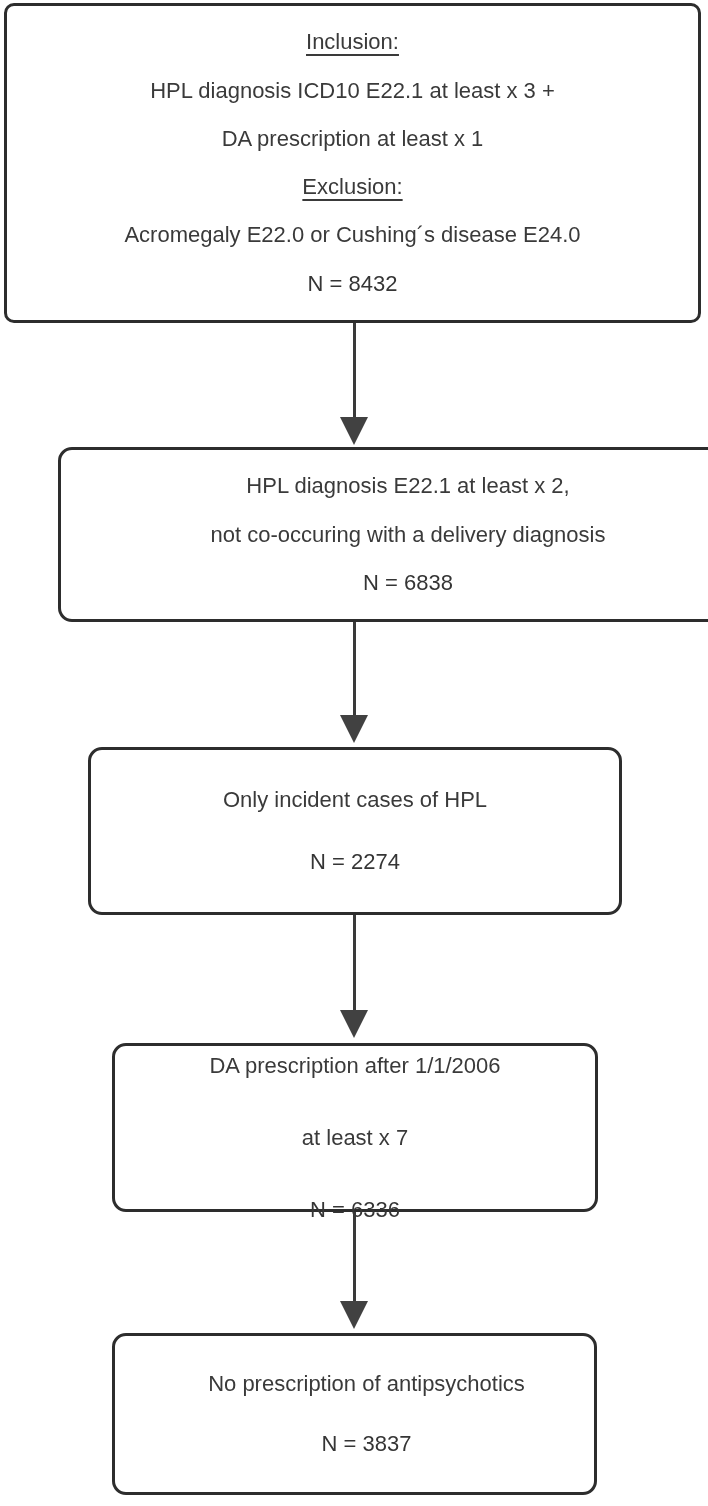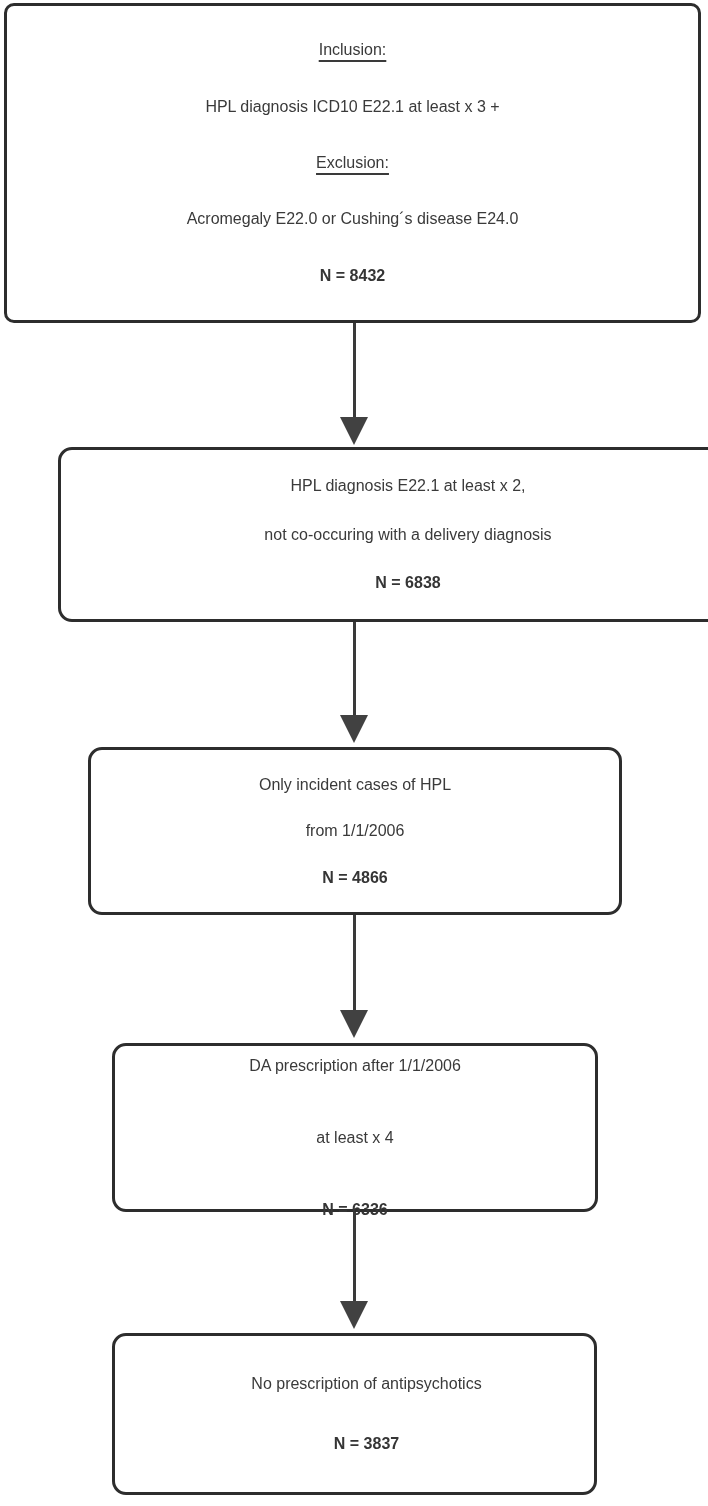--- a/index.html
+++ b/index.html
@@ -49,31 +49,31 @@
     border-radius: 14px;
     gap: 40px;
   }
   .box5 {
     left: 112px; top: 1333px;
     width: 485px; height: 162px;
     border-radius: 14px;
     padding-left: 32px;
   }
   .line {
-    font-size: 16px;
+    font-size: 22px;
     line-height: 32px;
     white-space: nowrap;
   }
   .line.underline {
     text-decoration: underline;
     text-decoration-thickness: 2px;
     text-underline-offset: 5px;
   }
   .line.bold {
-    font-weight: bold;
+    font-weight: normal;
     color: #353535;
   }
   .arrow {
     position: absolute;
     left: 340px;
     width: 28px;
     display: flex;
     flex-direction: column;
     align-items: center;
   }
@@ -90,20 +90,21 @@
   }
 </style>
 </head>
 <body>
 
 <div class="canvas">
 
   <div class="box box1">
     <div class="line underline">Inclusion:</div>
     <div class="line">HPL diagnosis ICD10 E22.1 at least x 3 +</div>
+    <div class="line">DA prescription at least x 1</div>
     <div class="line underline">Exclusion:</div>
     <div class="line">Acromegaly E22.0 or Cushing´s disease E24.0</div>
     <div class="line bold">N = 8432</div>
   </div>
 
   <div class="arrow" style="top:323px">
     <div class="stem" style="height:94px"></div>
     <div class="head"></div>
   </div>
 
@@ -113,32 +114,31 @@
     <div class="line bold">N = 6838</div>
   </div>
 
   <div class="arrow" style="top:622px">
     <div class="stem" style="height:93px"></div>
     <div class="head"></div>
   </div>
 
   <div class="box box3">
     <div class="line">Only incident cases of HPL</div>
-    <div class="line">from 1/1/2006</div>
-    <div class="line bold">N = 4866</div>
+    <div class="line bold">N = 2274</div>
   </div>
 
   <div class="arrow" style="top:915px">
     <div class="stem" style="height:95px"></div>
     <div class="head"></div>
   </div>
 
   <div class="box box4">
     <div class="line">DA prescription after 1/1/2006</div>
-    <div class="line">at least x 4</div>
+    <div class="line">at least x 7</div>
     <div class="line bold">N = 6336</div>
   </div>
 
   <div class="arrow" style="top:1212px">
     <div class="stem" style="height:89px"></div>
     <div class="head"></div>
   </div>
 
   <div class="box box5">
     <div class="line">No prescription of antipsychotics</div>

